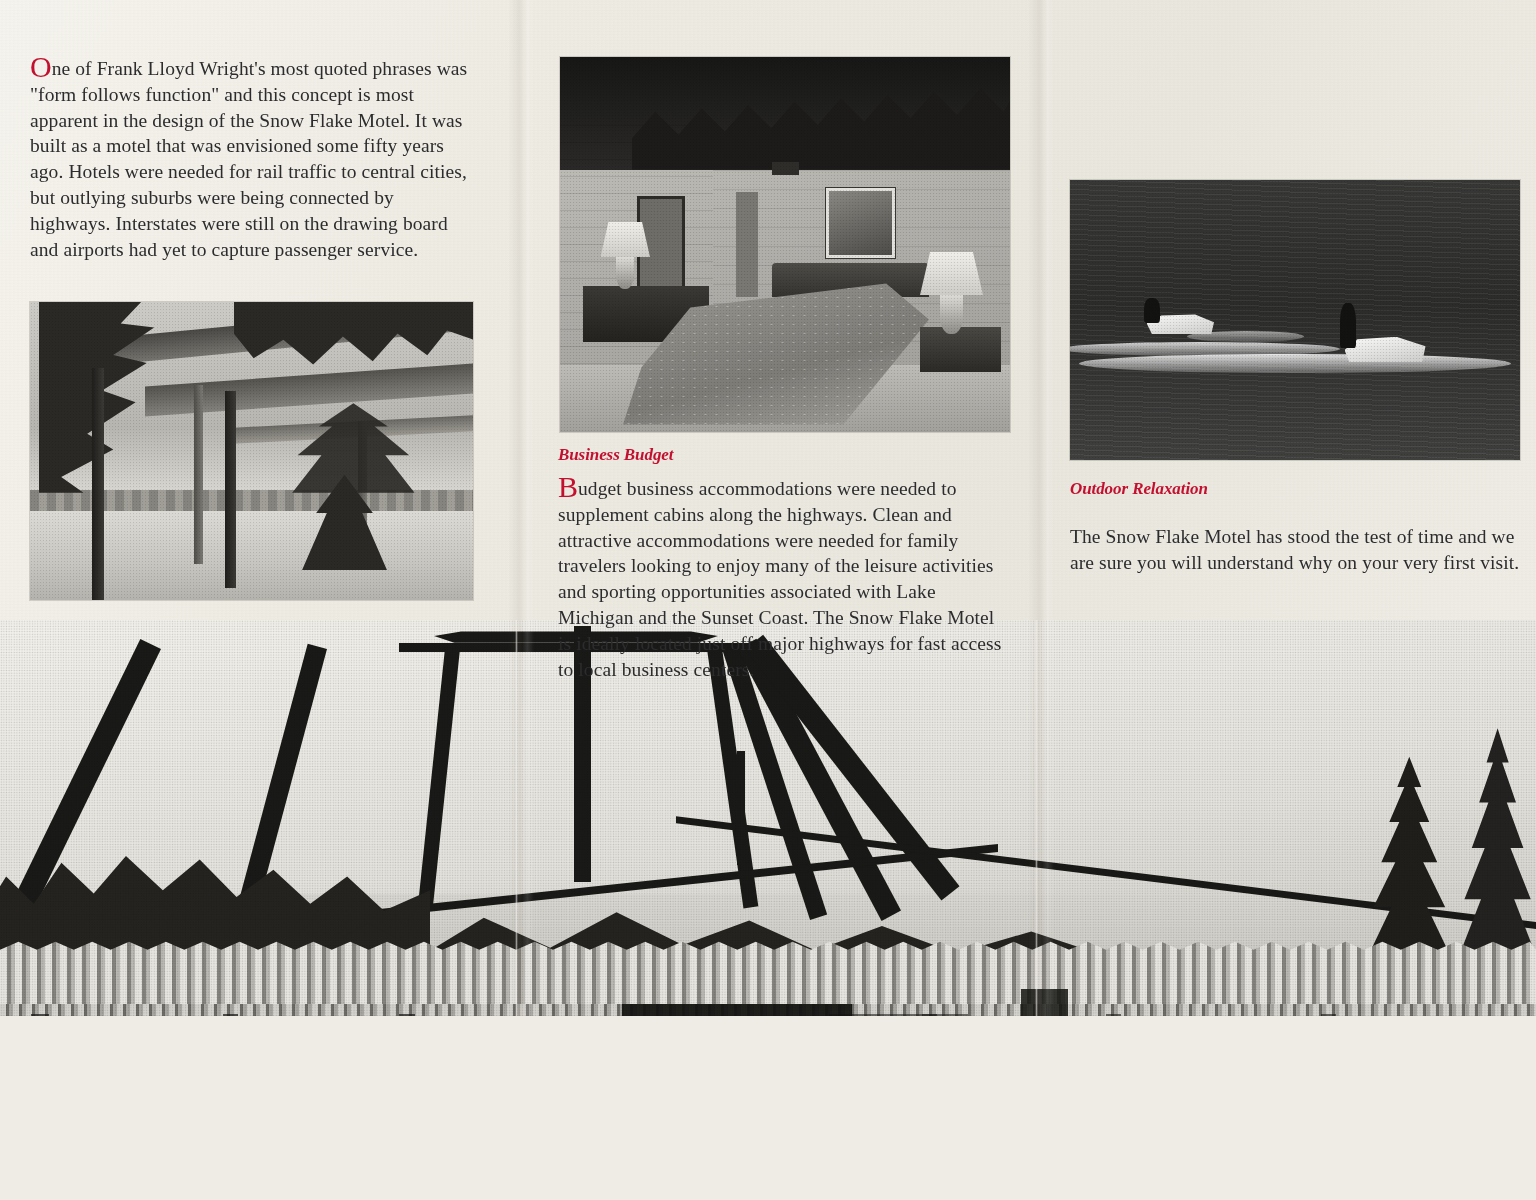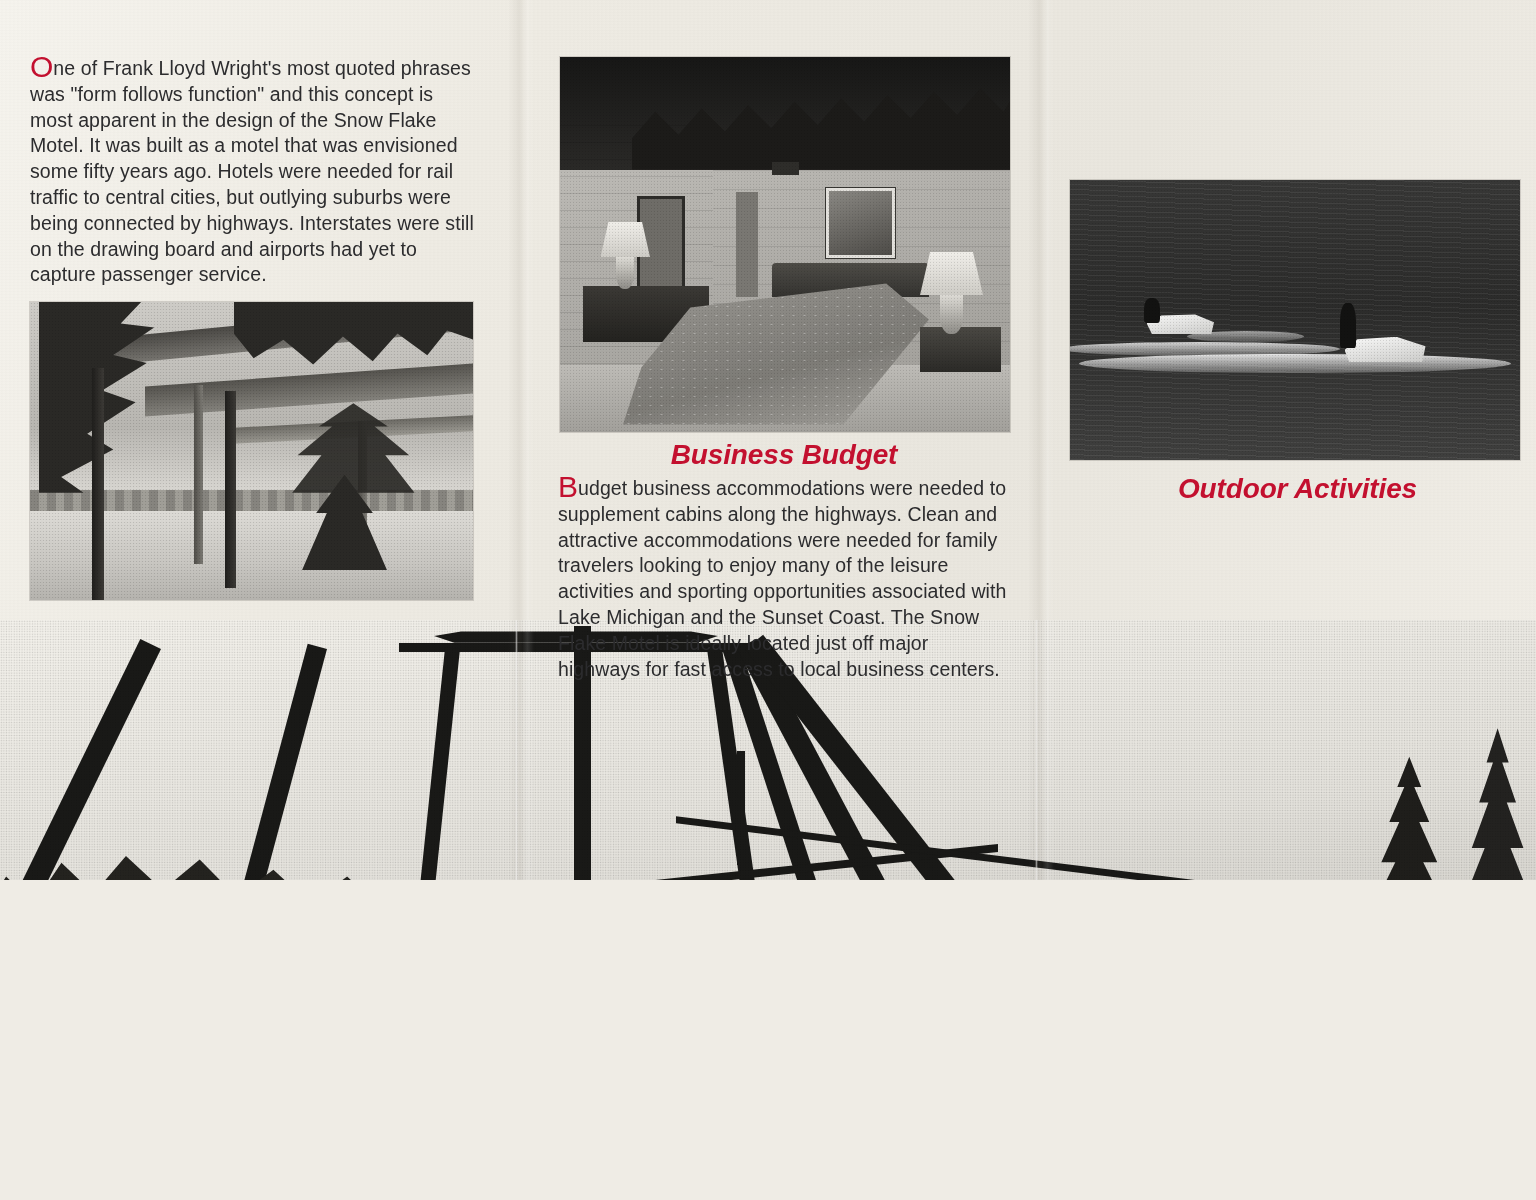--- a/index.html
+++ b/index.html
@@ -6,24 +6,25 @@
   html,body{margin:0;padding:0;}
   body{
     width:1536px;height:1200px;
     background:#efece5;
     font-family:"Liberation Sans", sans-serif;
     overflow:hidden;
     position:relative;
   }
   .page{
     position:absolute;inset:0;
-    width:1536px;height:880px;
+    width:1536px;height:1016px;
     background:
       linear-gradient(115deg,#f6f4ee 0%,#efece4 28%,#eae7df 62%,#f2efe8 100%);
     overflow:hidden;
+    font-family:Liberation Serif, serif;
   }
   
   .grain{
     position:absolute;inset:0;pointer-events:none;z-index:60;
     background-image:
       repeating-linear-gradient(0deg,rgba(0,0,0,.016) 0px,rgba(0,0,0,0) 1px,rgba(0,0,0,0) 3px),
       repeating-linear-gradient(90deg,rgba(255,255,255,.02) 0px,rgba(0,0,0,.012) 2px,rgba(0,0,0,0) 4px);
     mix-blend-mode:multiply;opacity:.85;
   }
   
@@ -49,27 +50,26 @@
   .dropcap{
     color:#c5102f;
     font-size:30px;
     line-height:0;
     font-weight:400;
     letter-spacing:0;
     position:relative;top:2px;
   }
   h2.head{
     margin:0 0 6px 0;
-    font-size:28px;
+    font-size:17px;
     line-height:30px;
     font-style:italic;
     font-weight:bold;
     color:#c5102f;
     letter-spacing:-.005em;
-    text-align:center;
   }
 
   
   .photo{position:relative;overflow:hidden;background:#8d8d8d;z-index:12;
          box-shadow:0 0 0 1px rgba(60,55,50,.18);}
   .halftone{position:absolute;inset:0;z-index:30;pointer-events:none;
       background-image:radial-gradient(rgba(0,0,0,.22) 0.7px,transparent 0.9px);
       background-size:3px 3px;mix-blend-mode:multiply;opacity:.55;}
 
   
@@ -234,21 +234,22 @@
     <div class="ski-body" style="left:17%;top:48%;width:15%;height:7%;
          clip-path:polygon(0% 44%,22% 6%,72% 0%,100% 40%,96% 100%,8% 100%);"></div>
     <div class="ski-rider" style="left:16.5%;top:42%;width:3.4%;height:9%;"></div>
     <div class="ski-body" style="left:61%;top:56%;width:18%;height:9%;
          clip-path:polygon(0% 52%,16% 10%,64% 0%,100% 38%,96% 100%,6% 100%);"></div>
     <div class="ski-rider" style="left:60%;top:44%;width:3.6%;height:16%;border-radius:40% 40% 10% 10%;"></div>
     <div class="halftone"></div>
   </div>
 
   <div class="col col3" style="top:474px;">
-    <h2 class="head" style="margin-bottom:20px;">Outdoor Activities</h2>
+    <h2 class="head" style="margin-bottom:20px;">Outdoor Relaxation</h2>
+    <p class="body">The Snow Flake Motel has stood the test of time and we are sure you will understand why on your very first visit.</p>
   </div>
 
   <div class="ph-big">
     <div class="b-sky"></div>
 
     <div class="b-mast" style="left:26.5%;top:2%;width:22%;height:2%;
          clip-path:polygon(8% 40%,16% 0%,84% 0%,92% 40%,86% 100%,14% 100%);"></div>
     <div class="b-mast" style="left:26%;top:4%;width:23%;height:1.6%;"></div>
     <div class="b-mast" style="left:37.4%;top:1%;width:1.1%;height:45%;"></div>
     <div class="b-mast" style="left:9%;top:5%;width:1.5%;height:52%;transform-origin:top right;transform:rotate(26deg);"></div>

